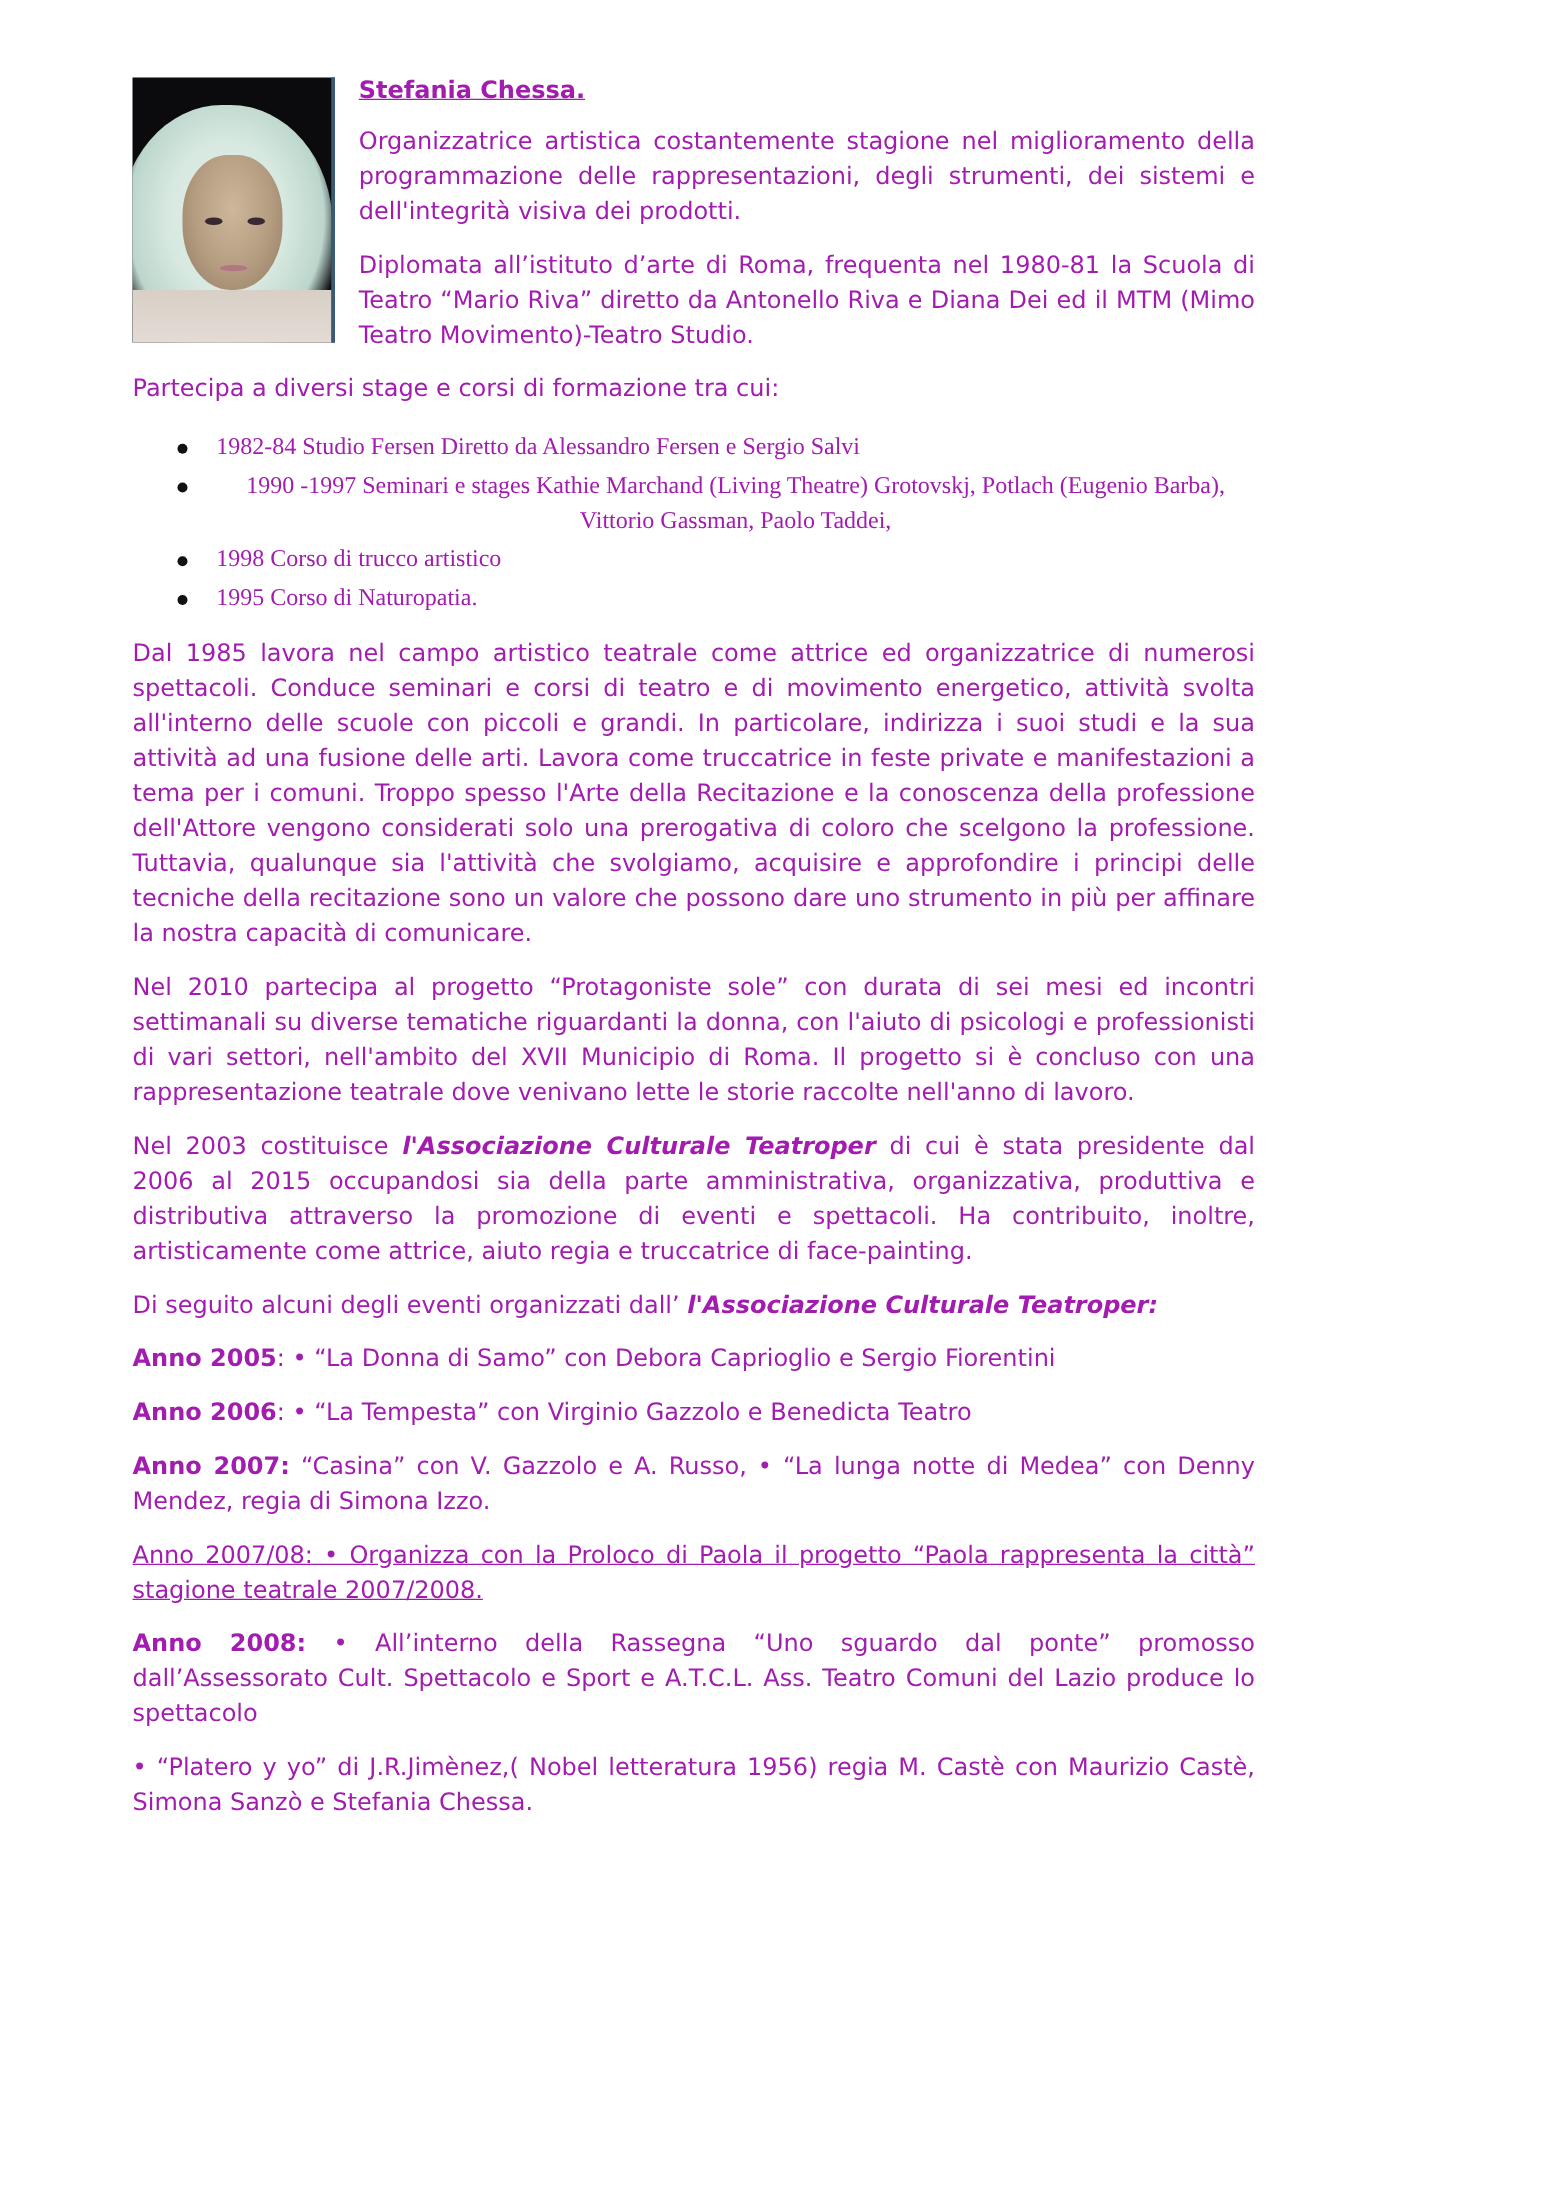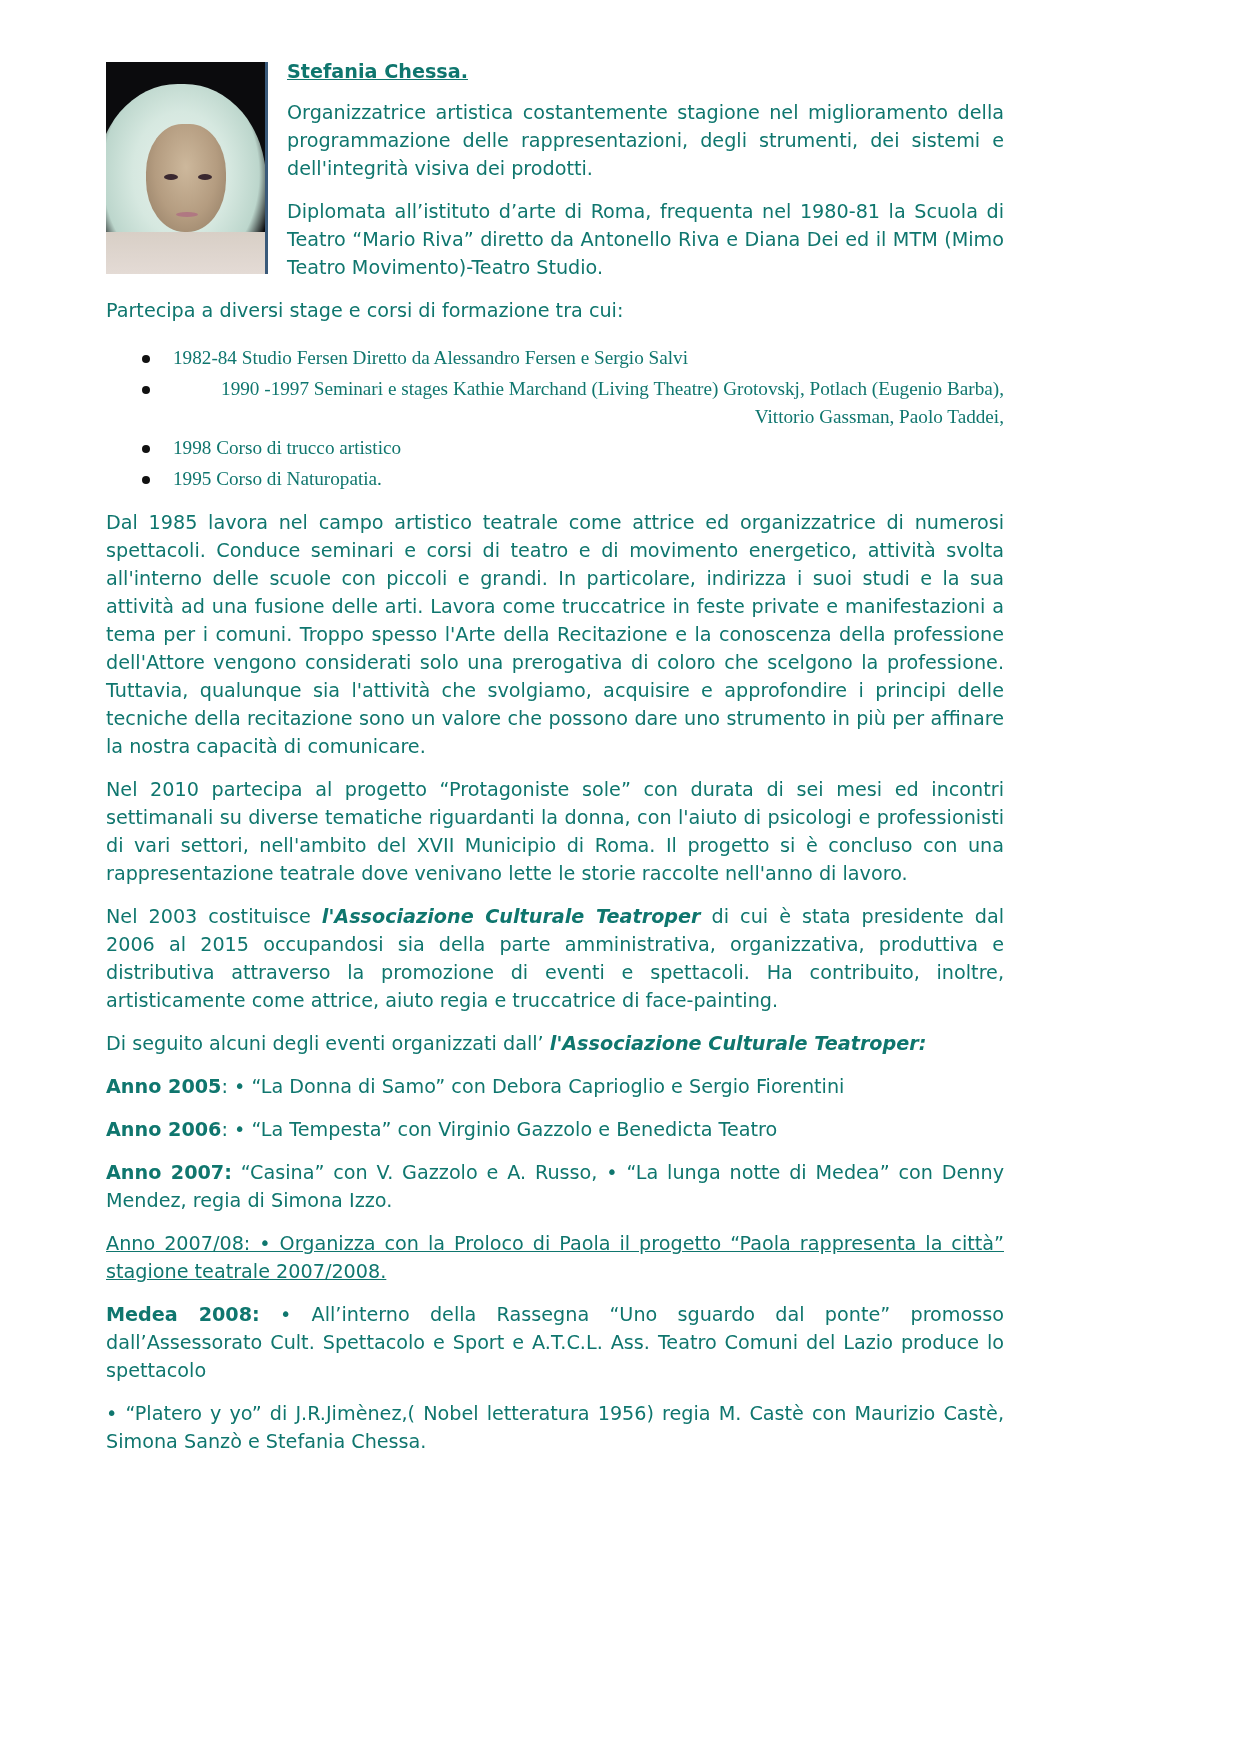--- a/index.html
+++ b/index.html
@@ -1,20 +1,20 @@
 <!DOCTYPE html>
 <html><head>
   <meta charset="utf-8">
   <style>
     html, body { margin: 0; padding: 0; background: #ffffff; }
     body { width: 1241px; height: 1755px; position: relative; overflow: hidden; }
     .page {
       position: absolute; left: 106px; top: 58px; width: 898px;
       font-family: "DejaVu Sans", sans-serif;
-      font-size: 19.2px; line-height: 28px; color: #0f766e;
+      font-size: 19.2px; line-height: 28px; color: #a21caf;
     }
     p { margin: 0; text-align: justify; }
     .header-block { display: flex; align-items: flex-start; }
     .photo {
       flex: 0 0 162px; width: 162px; height: 212px; margin-top: 4px; margin-right: 19px;
       position: relative; overflow: hidden;
       background: #0b0b0d;
       border-right: 3px solid #3a5a7a;
       box-sizing: border-box;
     }
@@ -71,21 +71,21 @@
 
   <p style="margin-top:15px;">Partecipa a diversi stage e corsi di formazione tra cui:</p>
 
   <ul class="list">
     <li>
         <span class="bullet"></span>
         <span class="t">1982-84 Studio Fersen Diretto da Alessandro Fersen e Sergio Salvi</span>
       </li>
     <li>
         <span class="bullet"></span>
-        <span class="t" style="text-align:right;">1990 -1997 Seminari e stages Kathie Marchand (Living Theatre) Grotovskj, Potlach (Eugenio Barba), Vittorio Gassman, Paolo Taddei,</span>
+        <span class="t" style="text-align:center;">1990 -1997 Seminari e stages Kathie Marchand (Living Theatre) Grotovskj, Potlach (Eugenio Barba), Vittorio Gassman, Paolo Taddei,</span>
       </li>
     <li>
         <span class="bullet"></span>
         <span class="t">1998 Corso di trucco artistico</span>
       </li>
     <li>
         <span class="bullet"></span>
         <span class="t">1995 Corso di Naturopatia.</span>
       </li>
   </ul>
@@ -99,17 +99,17 @@
   <p class="para"><span>Di seguito alcuni degli eventi organizzati dall’ </span><span class="bi">l'Associazione Culturale Teatroper:</span></p>
 
   <p class="para"><span class="b">Anno 2005</span><span>: </span><span>• “La Donna di Samo” con Debora Caprioglio e Sergio Fiorentini</span></p>
 
   <p class="para"><span class="b">Anno 2006</span><span>: </span><span>• “La Tempesta” con Virginio Gazzolo e Benedicta Teatro</span></p>
 
   <p class="para"><span class="b">Anno 2007:</span><span> </span><span>“Casina” con V. Gazzolo e A. Russo, • “La lunga notte di Medea” con Denny Mendez, regia di Simona Izzo.</span></p>
 
   <p class="para u">Anno 2007/08: • Organizza con la Proloco di Paola il progetto “Paola rappresenta la città” stagione teatrale 2007/2008.</p>
 
-  <p class="para"><span class="b">Medea 2008:</span><span> </span><span>• All’interno della Rassegna “Uno sguardo dal ponte” promosso dall’Assessorato Cult. Spettacolo e Sport e A.T.C.L. Ass. Teatro Comuni del Lazio produce lo spettacolo</span></p>
+  <p class="para"><span class="b">Anno 2008:</span><span> </span><span>• All’interno della Rassegna “Uno sguardo dal ponte” promosso dall’Assessorato Cult. Spettacolo e Sport e A.T.C.L. Ass. Teatro Comuni del Lazio produce lo spettacolo</span></p>
 
   <p class="para">• “Platero y yo” di J.R.Jimènez,( Nobel letteratura 1956) regia M. Castè con Maurizio Castè, Simona Sanzò e Stefania Chessa.</p>
 
 </div>
 
 </body></html>

